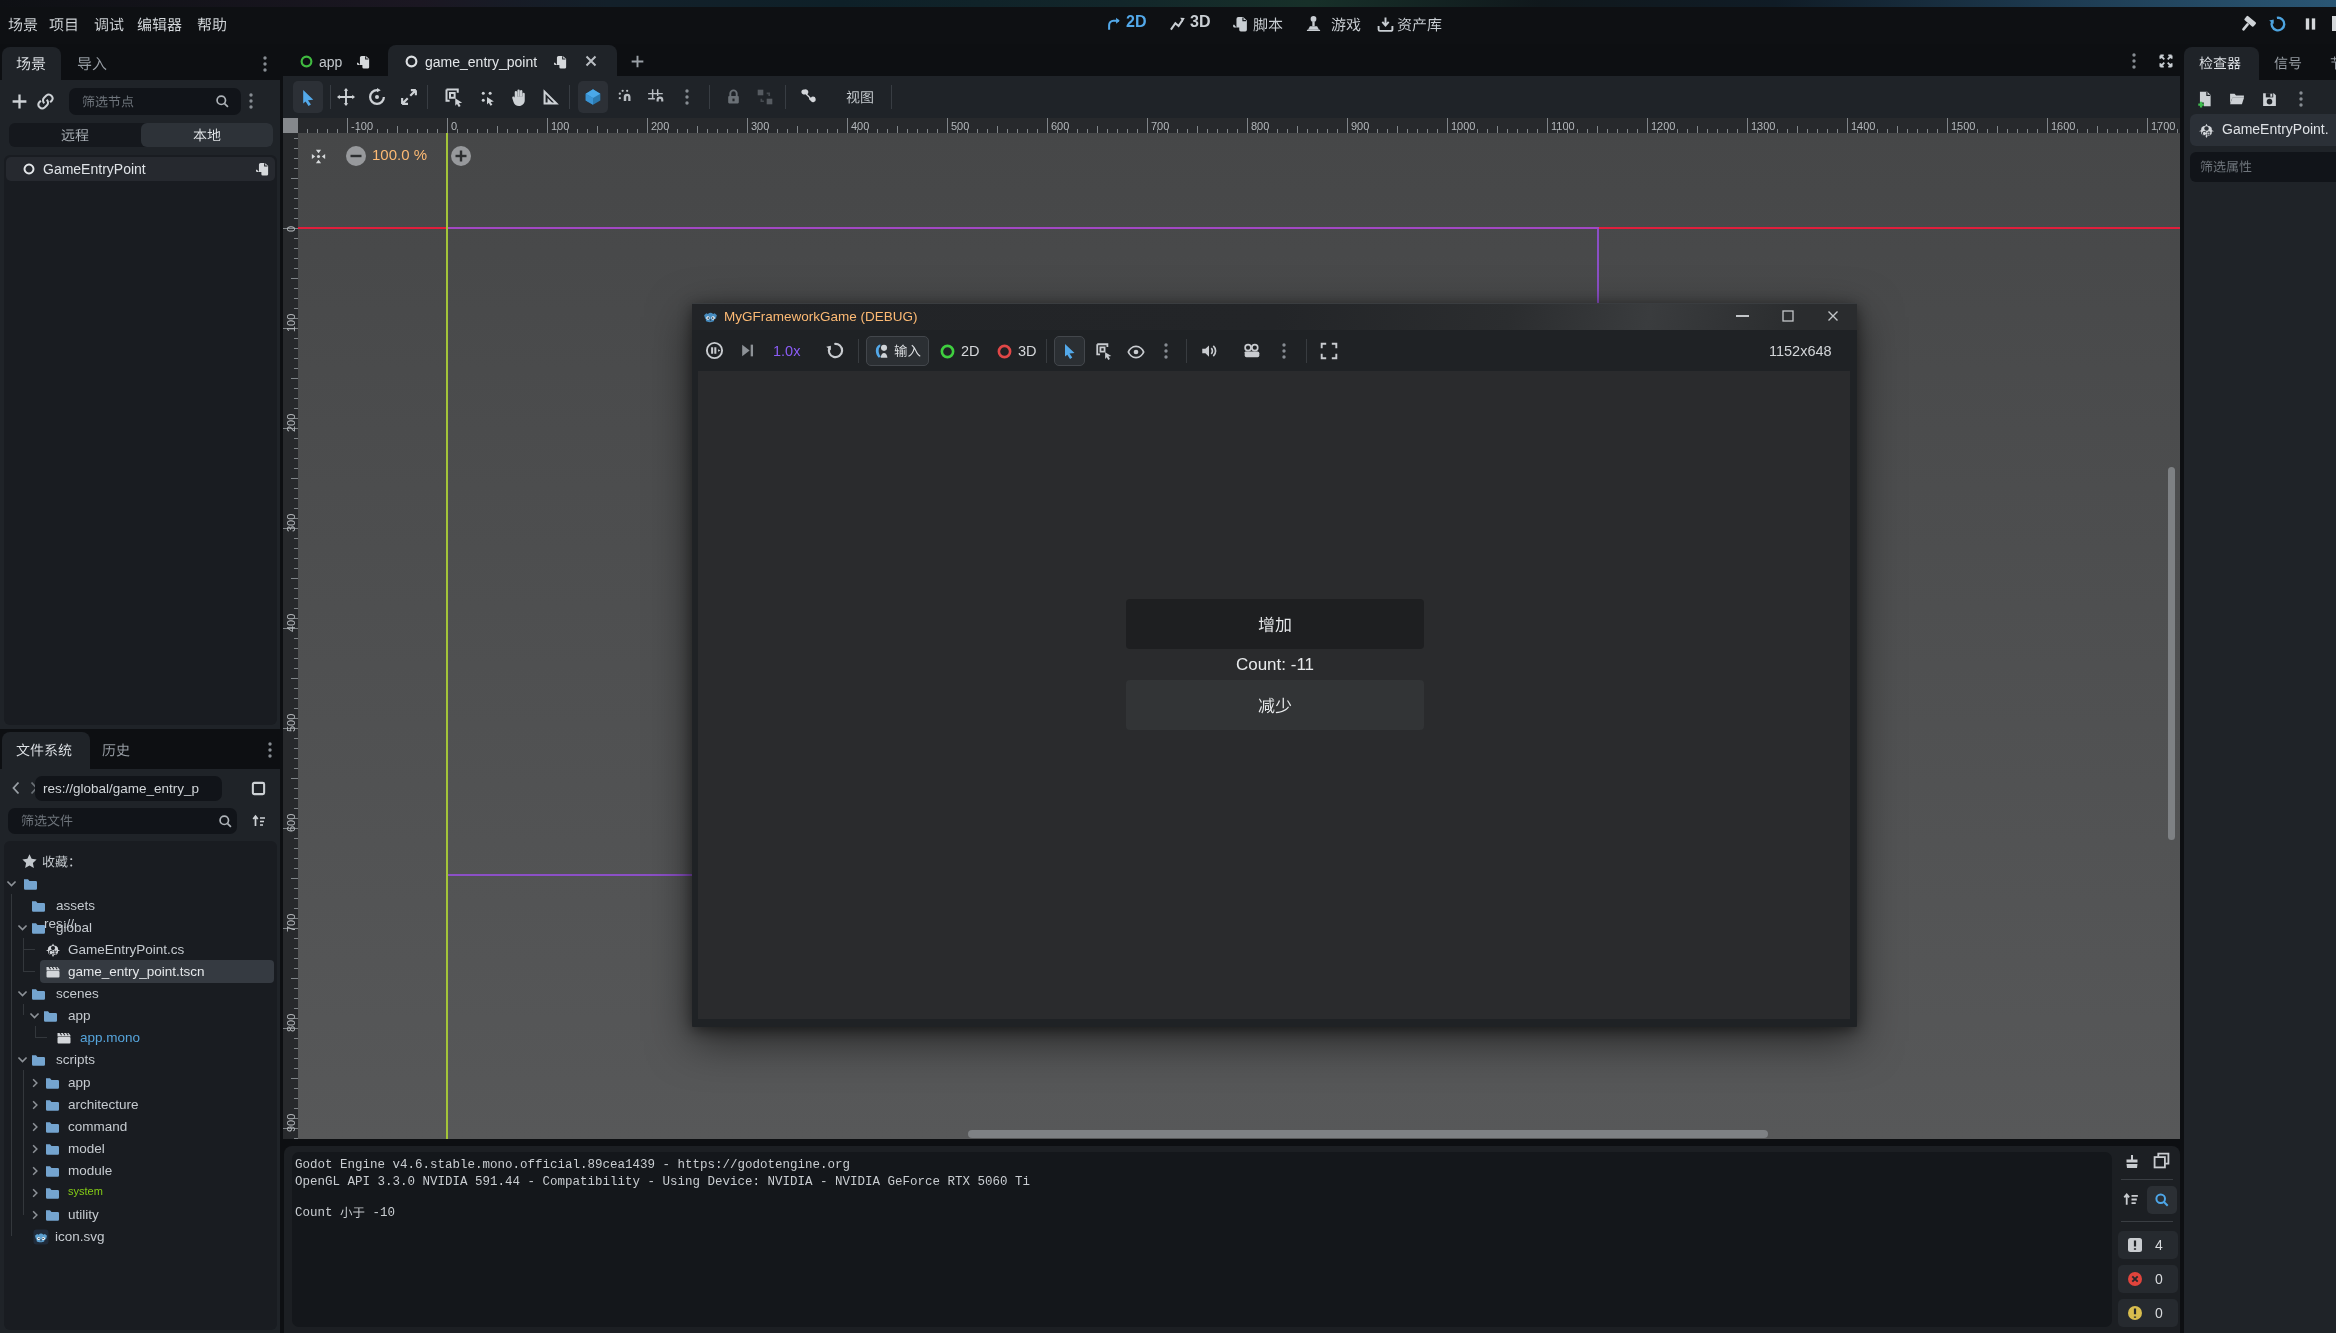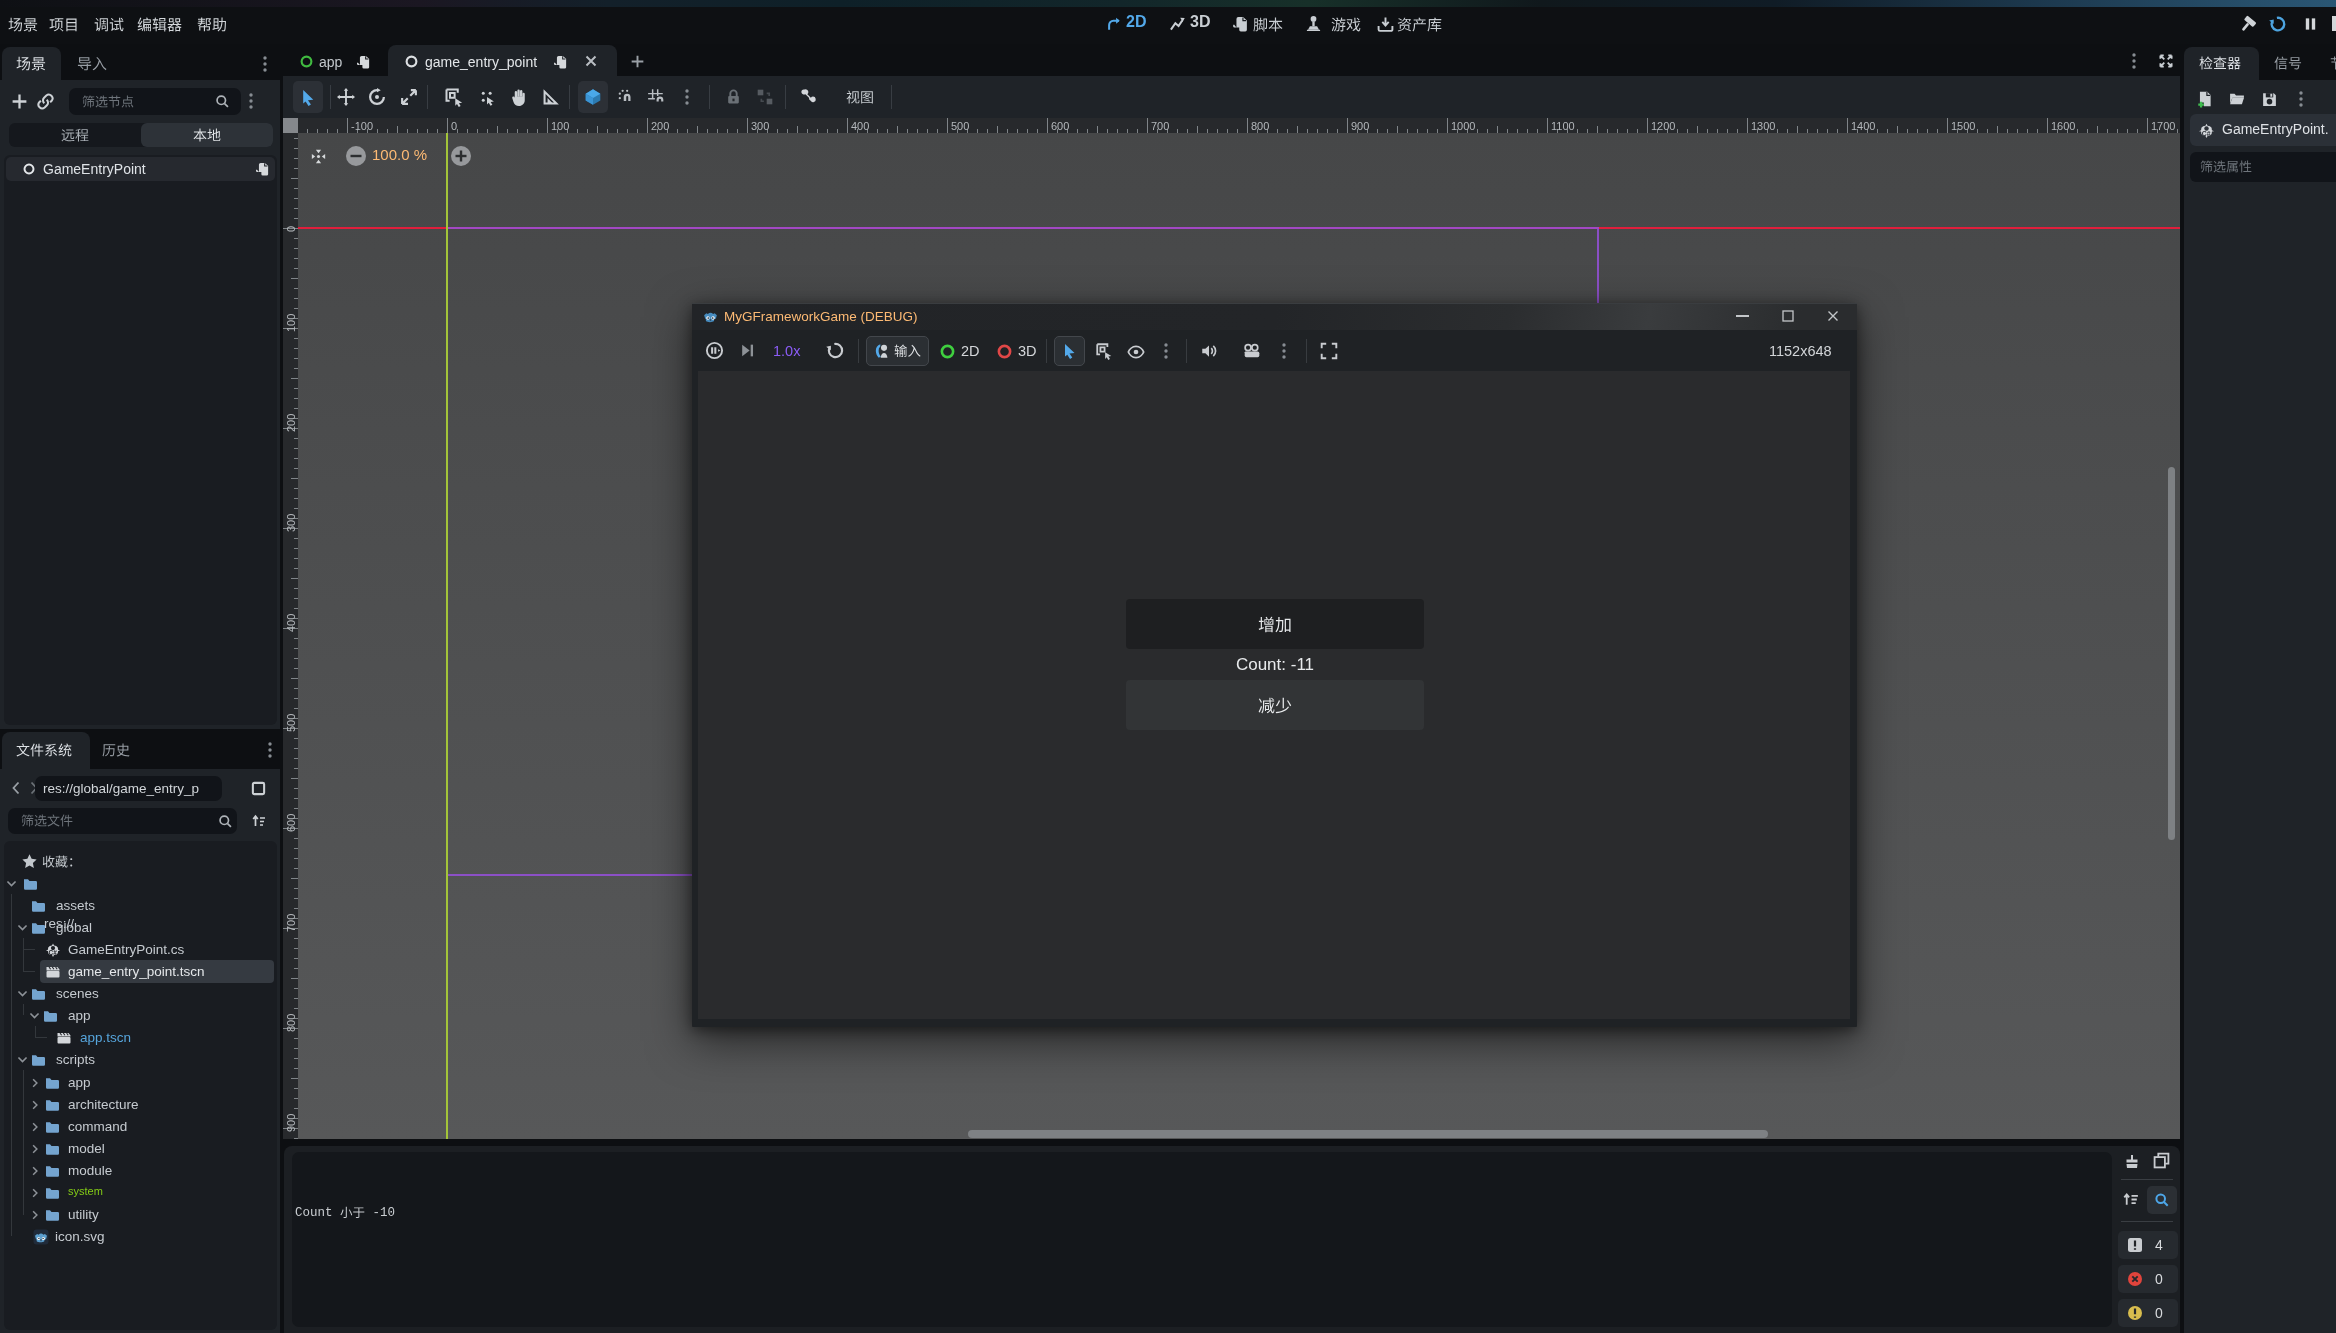--- a/index.html
+++ b/index.html
@@ -320,21 +320,21 @@
 <svg class="a ic" style="left:42px;top:1008px" width="16" height="16" viewBox="0 0 16 16">
       <path d="M2 3.2h4l1.5 1.9h6.3a1.2 1.2 0 0 1 1.2 1.2v6.2a1.2 1.2 0 0 1-1.2 1.2H3.2A1.2 1.2 0 0 1 2 12.5z" fill="#74a4cf"></path>
     </svg>
 <div class="a" style="left:68px;top:1008px;font-size:13.5px;color:#c6cbd0">app</div>
 
 <svg class="a ic" style="left:56px;top:1030px" width="16" height="16" viewBox="0 0 16 16">
       <path d="M1.5 3h11l2 2.6v.8h-13z" fill="#d3d6da"></path>
       <path d="M4 3l1.6 2.2M7.3 3l1.6 2.2M10.6 3l1.6 2.2" stroke="#24272b" stroke-width="1.1"></path>
       <rect x="1.5" y="7" width="13" height="6.4" rx="1" fill="#d3d6da"></rect>
     </svg>
-<div class="a" style="left:80px;top:1030px;font-size:13.5px;color:#56a5dc">app.tscn</div>
+<div class="a" style="left:80px;top:1030px;font-size:13.5px;color:#56a5dc">app.mono</div>
 
 <svg class="a ic" style="left:16px;top:1053px" width="13" height="13" viewBox="0 0 16 16">
       <path d="M3 5.5l5 5 5-5" fill="none" stroke="#8d9298" stroke-width="2"></path>
     </svg>
 <svg class="a ic" style="left:30px;top:1052px" width="16" height="16" viewBox="0 0 16 16">
       <path d="M2 3.2h4l1.5 1.9h6.3a1.2 1.2 0 0 1 1.2 1.2v6.2a1.2 1.2 0 0 1-1.2 1.2H3.2A1.2 1.2 0 0 1 2 12.5z" fill="#74a4cf"></path>
     </svg>
 <div class="a" style="left:56px;top:1052px;font-size:13.5px;color:#c6cbd0">scripts</div>
 <svg class="a ic" style="left:29px;top:1077px" width="12" height="12" viewBox="0 0 16 16">
       <path d="M5.5 3l5 5-5 5" fill="none" stroke="#8d9298" stroke-width="2"></path>
@@ -719,20 +719,22 @@
 <div class="a" style="left:1126px;top:680px;width:298px;height:50px;background:#323436;border-radius:4px"></div>
 <div class="a ctr" style="left:1126px;top:680px;width:298px;height:50px">
       <svg class="ck" width="34" height="17" style="overflow:visible" fill="#e8eaec" xmlns="http://www.w3.org/2000/svg">
         <path transform="translate(0,14.96) scale(0.017,-0.017)" d="M763 801C810 767 863 719 889 686L935 726C909 759 854 805 808 836ZM401 530V471H652V530ZM49 767C98 694 150 597 172 536L235 566C212 627 157 722 107 793ZM37 2 102 -29C146 67 198 200 236 313L178 345C137 225 78 86 37 2ZM412 392V57H471V113H647V392ZM471 331H592V175H471ZM666 835 672 677H295V409C295 273 285 88 196 -44C212 -52 241 -72 253 -84C347 56 362 262 362 409V609H676C685 441 700 291 725 175C669 93 601 25 518 -27C533 -39 558 -63 569 -75C636 -29 694 27 745 93C776 -16 820 -80 879 -82C915 -83 952 -39 971 123C959 129 930 146 918 159C910 59 897 2 879 3C846 5 818 66 795 166C856 264 902 380 935 514L870 528C847 430 817 342 777 263C761 361 749 479 741 609H952V677H738C736 728 734 781 733 835Z"></path>
         <path transform="translate(17,14.96) scale(0.017,-0.017)" d="M228 682C185 569 120 446 53 366C72 358 104 340 118 330C181 414 251 542 299 662ZM703 653C770 555 850 420 889 338L953 375C914 457 832 585 764 683ZM762 322C636 126 375 30 33 -7C47 -26 62 -57 69 -79C423 -34 694 74 830 291ZM449 840V223H523V840Z"></path>
       </svg>
     </div>
 
 <div class="a" style="left:284px;top:1146px;width:1896px;height:187px;background:#1c1f23;border-radius:8px 8px 0 0"></div>
 <div class="a" style="left:292px;top:1152px;width:1820px;height:175px;background:#14171b;border-radius:7px"></div>
+<div class="a mono" style="left:295px;top:1157px;font-size:12.5px;line-height:16.5px;color:#c9cdd1;white-space:pre">Godot Engine v4.6.stable.mono.official.89cea1439 - https://godotengine.org
+OpenGL API 3.3.0 NVIDIA 591.44 - Compatibility - Using Device: NVIDIA - NVIDIA GeForce RTX 5060 Ti</div>
 <div class="a mono row" style="left:295px;top:1206px;font-size:12.5px;color:#c9cdd1">
       <span>Count&nbsp;</span>
       <svg class="ck" width="25" height="12.5" style="overflow:visible" fill="#c9cdd1" xmlns="http://www.w3.org/2000/svg">
         <path transform="translate(0,11) scale(0.0125,-0.0125)" d="M464 826V24C464 4 456 -2 436 -3C415 -4 343 -5 270 -2C282 -23 296 -59 301 -80C395 -81 457 -79 494 -66C530 -54 545 -31 545 24V826ZM705 571C791 427 872 240 895 121L976 154C950 274 865 458 777 598ZM202 591C177 457 121 284 32 178C53 169 86 151 103 138C194 249 253 430 286 577Z"></path>
         <path transform="translate(12.5,11) scale(0.0125,-0.0125)" d="M124 769V694H470V441H55V366H470V30C470 9 462 3 440 3C418 2 341 1 259 4C271 -18 285 -53 290 -75C393 -75 459 -74 496 -61C534 -49 549 -25 549 30V366H946V441H549V694H876V769Z"></path>
       </svg>
       <span>&nbsp;-10</span>
     </div>
 
 <svg class="a ic" style="left:2124px;top:1153px" width="16" height="17" viewBox="0 0 16 16">

